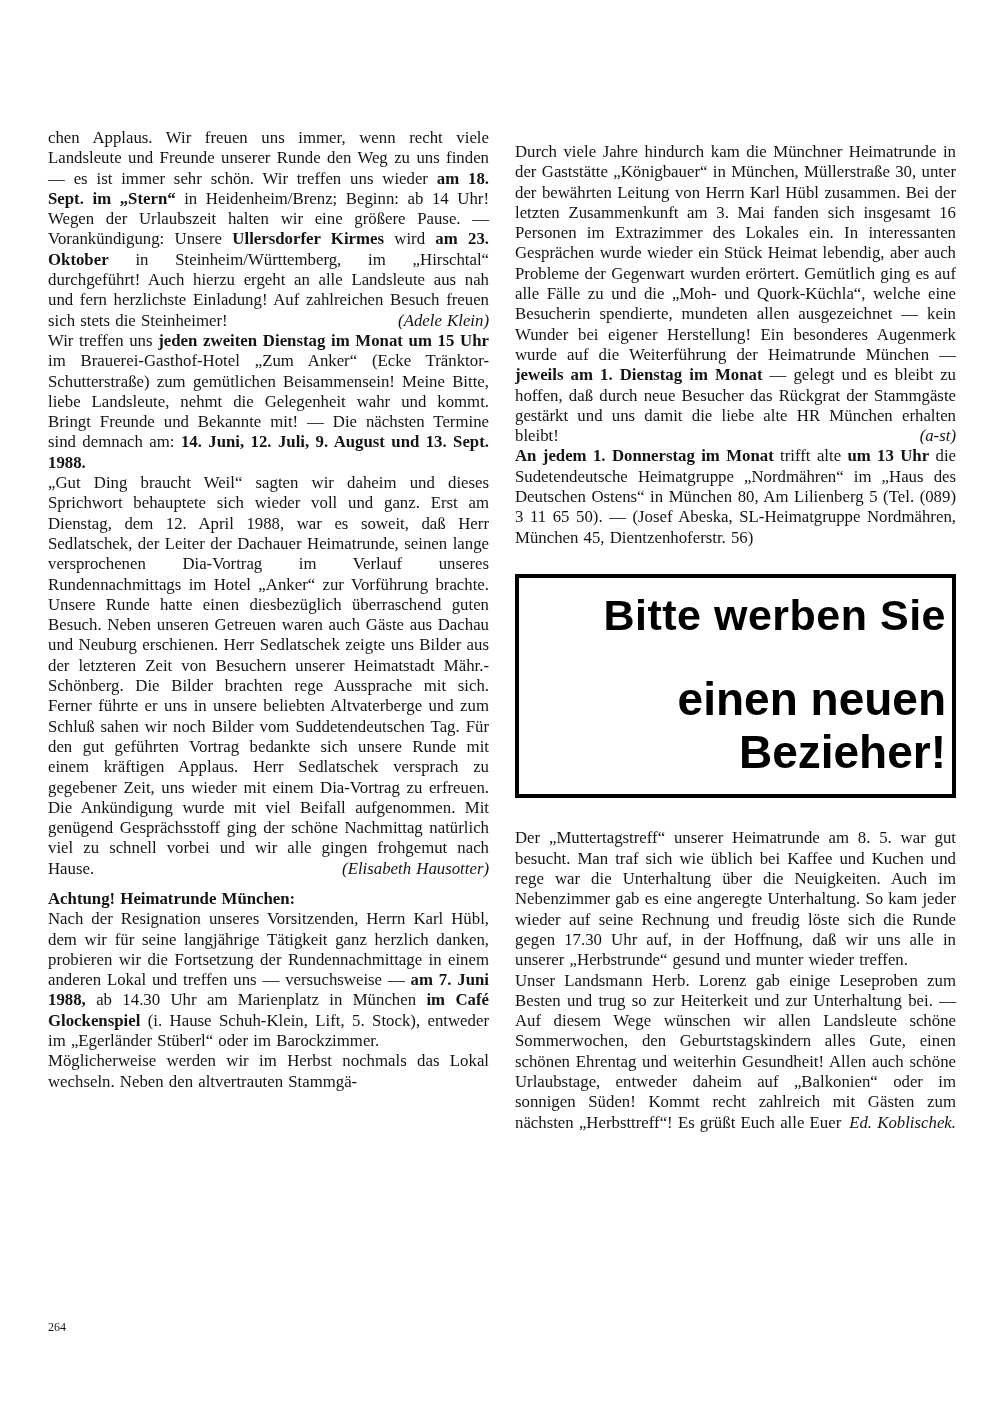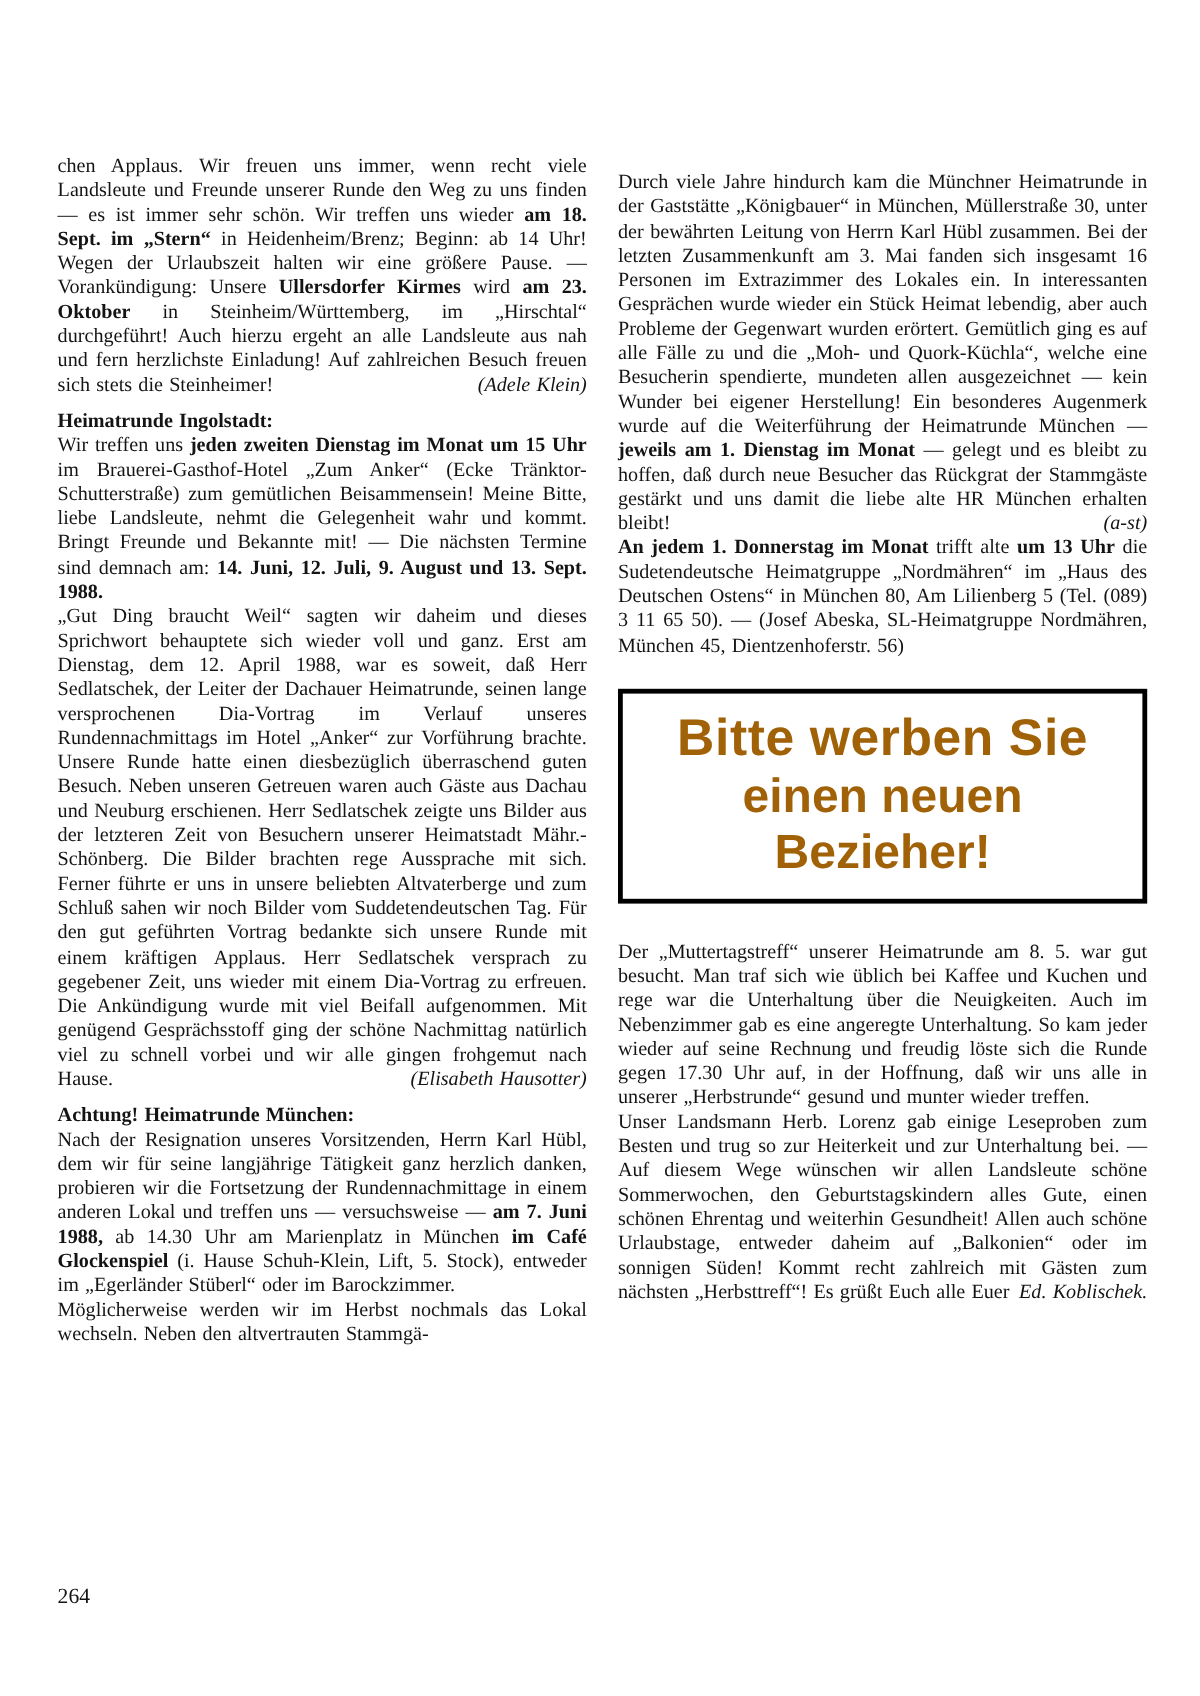--- a/index.html
+++ b/index.html
@@ -17,38 +17,37 @@
     margin:0;font-size:16.8px;line-height:20.3px;text-align:justify;
     word-spacing:1px;
   }
   p.heading{font-weight:bold;margin-top:10px;}
   p.gap{margin-top:14px;}
   .b{font-weight:bold;}
   .i{font-style:italic;}
   .sig{float:right;font-style:italic;}
   .adbox{
     border:4px solid #000;background:#fff;
-    margin:26px 0 30px 0;padding:12px 6px 16px 6px;text-align:center;
-    font-family:"Liberation Sans","DejaVu Sans",sans-serif;font-weight:bold;color:#a16207;
+    margin:26px 0 30px 0;padding:12px 6px 16px 6px;text-align:right;
+    font-family:"Liberation Sans","DejaVu Sans",sans-serif;font-weight:bold;color:#000000;
   }
   .adline1{font-size:43px;line-height:1.18;letter-spacing:0.5px;}
-  .adline2{font-size:40px;line-height:1.15;}
+  .adline2{font-size:46px;line-height:1.15;margin-top:32px;}
   .pagenum{
     position:absolute;left:48px;top:1320px;
-    font-size:18px;font-family:"Liberation Serif","DejaVu Serif",serif;color:#141414;
+    font-size:12px;font-family:"Liberation Serif","DejaVu Serif",serif;color:#141414;
   }
 </style>
 </head>
 <body>
 
 <div class="page">
   <div class="cols">
     <div class="col">
         <p class="blk body"><span>chen Applaus. Wir freuen uns immer, wenn recht viele Landsleute und Freunde unserer Runde den Weg zu uns finden — es ist immer sehr schön. Wir treffen uns wieder </span><span class="b">am 18. Sept. im „Stern“</span><span> in Heidenheim/Brenz; Beginn: ab 14 Uhr! Wegen der Urlaubszeit halten wir eine größere Pause. — Vorankündigung: Unsere </span><span class="b">Ullersdorfer Kirmes</span><span> wird </span><span class="b">am 23. Oktober</span><span> in Steinheim/Württemberg, im „Hirschtal“ durchgeführt! Auch hierzu ergeht an alle Landsleute aus nah und fern herzlichste Einladung! Auf zahlreichen Besuch freuen sich stets die Steinheimer! </span><span class="i sig">(Adele Klein)</span></p>
-        <p class="blk heading"><span class="b">Heimatrunde Ingolstadt:</span></p>
         <p class="blk body"><span>Wir treffen uns </span><span class="b">jeden zweiten Dienstag im Monat um 15 Uhr</span><span> im Brauerei-Gasthof-Hotel „Zum Anker“ (Ecke Tränktor-Schutterstraße) zum gemütlichen Beisammensein! Meine Bitte, liebe Landsleute, nehmt die Gelegenheit wahr und kommt. Bringt Freunde und Bekannte mit! — Die nächsten Termine sind demnach am: </span><span class="b">14. Juni, 12. Juli, 9. August und 13. Sept. 1988.</span></p>
         <p class="blk body"><span>„Gut Ding braucht Weil“ sagten wir daheim und dieses Sprichwort behauptete sich wieder voll und ganz. Erst am Dienstag, dem 12. April 1988, war es soweit, daß Herr Sedlatschek, der Leiter der Dachauer Heimatrunde, seinen lange versprochenen Dia-Vortrag im Verlauf unseres Rundennachmittags im Hotel „Anker“ zur Vorführung brachte. Unsere Runde hatte einen diesbezüglich überraschend guten Besuch. Neben unseren Getreuen waren auch Gäste aus Dachau und Neuburg erschienen. Herr Sedlatschek zeigte uns Bilder aus der letzteren Zeit von Besuchern unserer Heimatstadt Mähr.-Schönberg. Die Bilder brachten rege Aussprache mit sich. Ferner führte er uns in unsere beliebten Altvaterberge und zum Schluß sahen wir noch Bilder vom Suddetendeutschen Tag. Für den gut geführten Vortrag bedankte sich unsere Runde mit einem kräftigen Applaus. Herr Sedlatschek versprach zu gegebener Zeit, uns wieder mit einem Dia-Vortrag zu erfreuen. Die Ankündigung wurde mit viel Beifall aufgenommen. Mit genügend Gesprächsstoff ging der schöne Nachmittag natürlich viel zu schnell vorbei und wir alle gingen frohgemut nach Hause. </span><span class="i sig">(Elisabeth Hausotter)</span></p>
         <p class="blk heading"><span class="b">Achtung! Heimatrunde München:</span></p>
         <p class="blk body"><span>Nach der Resignation unseres Vorsitzenden, Herrn Karl Hübl, dem wir für seine langjährige Tätigkeit ganz herzlich danken, probieren wir die Fortsetzung der Rundennachmittage in einem anderen Lokal und treffen uns — versuchsweise — </span><span class="b">am 7. Juni 1988,</span><span> ab 14.30 Uhr am Marienplatz in München </span><span class="b">im Café Glockenspiel</span><span> (i. Hause Schuh-Klein, Lift, 5. Stock), entweder im „Egerländer Stüberl“ oder im Barockzimmer.</span></p>
         <p class="blk body"><span>Möglicherweise werden wir im Herbst nochmals das Lokal wechseln. Neben den altvertrauten Stammgä-</span></p>
       </div>
     <div class="col">
         <p class="blk body gap"><span>Durch viele Jahre hindurch kam die Münchner Heimatrunde in der Gaststätte „Königbauer“ in München, Müllerstraße 30, unter der bewährten Leitung von Herrn Karl Hübl zusammen. Bei der letzten Zusammenkunft am 3. Mai fanden sich insgesamt 16 Personen im Extrazimmer des Lokales ein. In interessanten Gesprächen wurde wieder ein Stück Heimat lebendig, aber auch Probleme der Gegenwart wurden erörtert. Gemütlich ging es auf alle Fälle zu und die „Moh- und Quork-Küchla“, welche eine Besucherin spendierte, mundeten allen ausgezeichnet — kein Wunder bei eigener Herstellung! Ein besonderes Augenmerk wurde auf die Weiterführung der Heimatrunde München — </span><span class="b">jeweils am 1. Dienstag im Monat</span><span> — gelegt und es bleibt zu hoffen, daß durch neue Besucher das Rückgrat der Stammgäste gestärkt und uns damit die liebe alte HR München erhalten bleibt! </span><span class="i sig">(a-st)</span></p>
         <p class="blk body"><span class="b">An jedem 1. Donnerstag im Monat</span><span> trifft alte </span><span class="b">um 13 Uhr</span><span> die Sudetendeutsche Heimatgruppe „Nordmähren“ im „Haus des Deutschen Ostens“ in München 80, Am Lilienberg 5 (Tel. (089) 3 11 65 50). — (Josef Abeska, SL-Heimatgruppe Nordmähren, München 45, Dientzenhoferstr. 56)</span></p>
         <div class="adbox">

